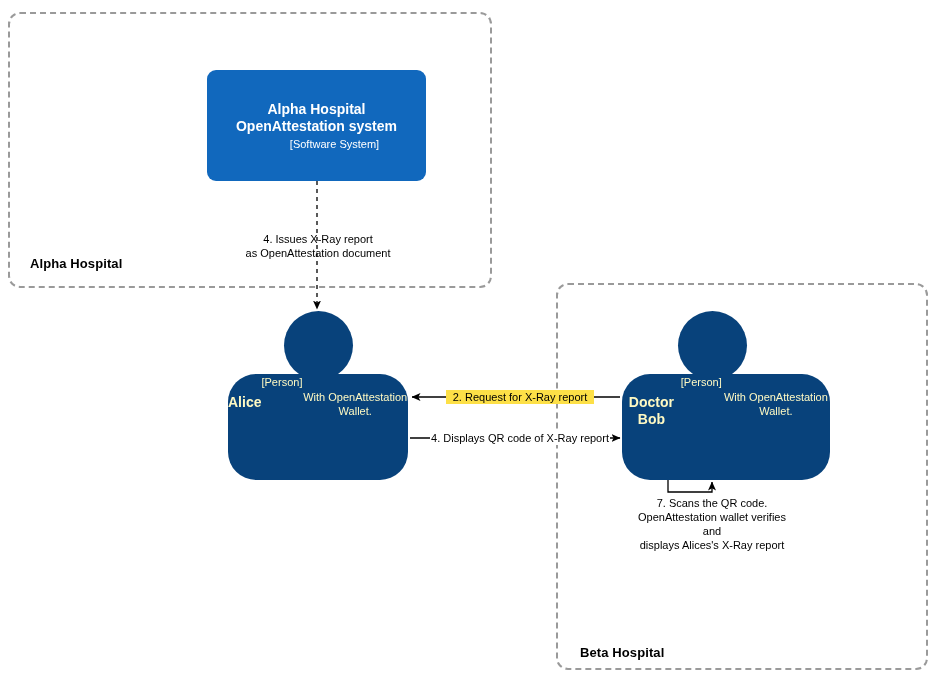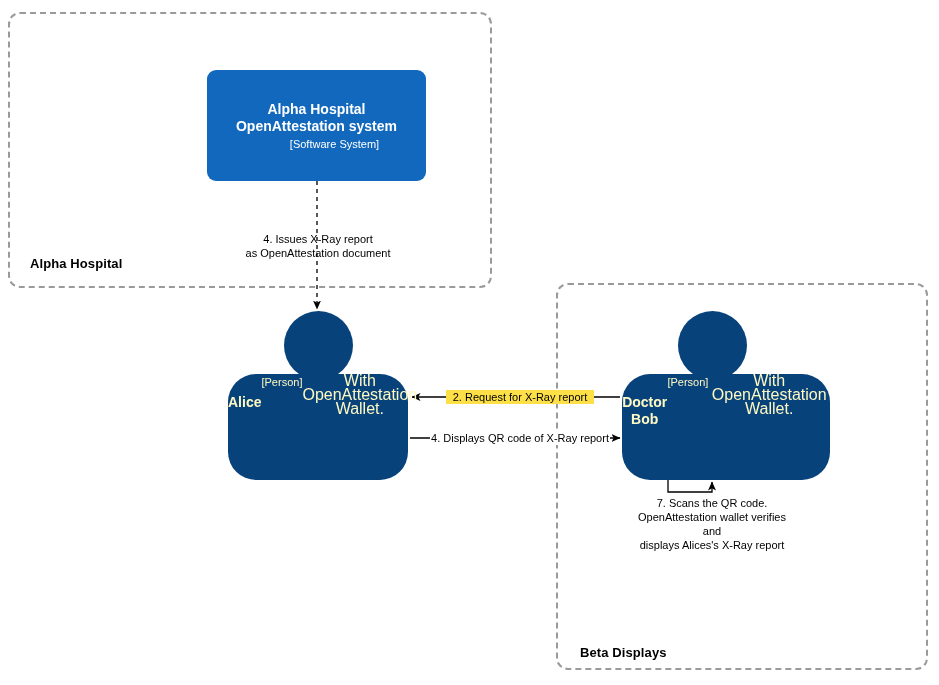--- a/index.html
+++ b/index.html
@@ -105,23 +105,23 @@
     font-weight: bold;
     line-height: 17px;
     margin-top: 20px;
   }
   .person-type {
     font-size: 11px;
     line-height: 14px;
     margin-top: 1px;
   }
   .person-desc {
-    font-size: 16px;
-    line-height: 14px;
-    margin-top: 0;
+    font-size: 11px;
+    line-height: 14px;
+    margin-top: 16px;
   }
 
   
   #person-alice { left: 228px; top: 311px; width: 180px; height: 169px; }
   #person-alice .person-head { left: 56px; top: 0px; width: 69px; height: 69px; }
   #person-alice .person-body { left: 0px; top: 63px; width: 180px; height: 106px; }
 
   
   #person-bob { left: 622px; top: 311px; width: 180px; height: 169px; }
   #person-bob .person-head { left: 56px; top: 0px; width: 69px; height: 69px; }
@@ -153,21 +153,21 @@
 </style>
 </head>
 <body>
 
 <div class="canvas">
 
   <div class="boundary" id="boundary-alpha"></div>
   <div class="boundary-label" id="boundary-alpha-label">Alpha Hospital</div>
 
   <div class="boundary" id="boundary-beta"></div>
-  <div class="boundary-label" id="boundary-beta-label">Beta Displays</div>
+  <div class="boundary-label" id="boundary-beta-label">Beta Hospital</div>
 
   <svg class="connectors" viewBox="0 0 939 685" width="939" height="685">
     <defs>
       <marker id="arrowhead" markerWidth="9" markerHeight="8" refX="8.5" refY="4" orient="auto" markerUnits="userSpaceOnUse">
         <path d="M0,0 L9,4 L0,8 L2.2,4 Z" fill="#000000"></path>
       </marker>
     </defs>
 
     <line x1="317" y1="181" x2="317" y2="309" stroke="#000000" stroke-width="1.3" stroke-dasharray="4,4" marker-end="url(#arrowhead)"></line>
 

